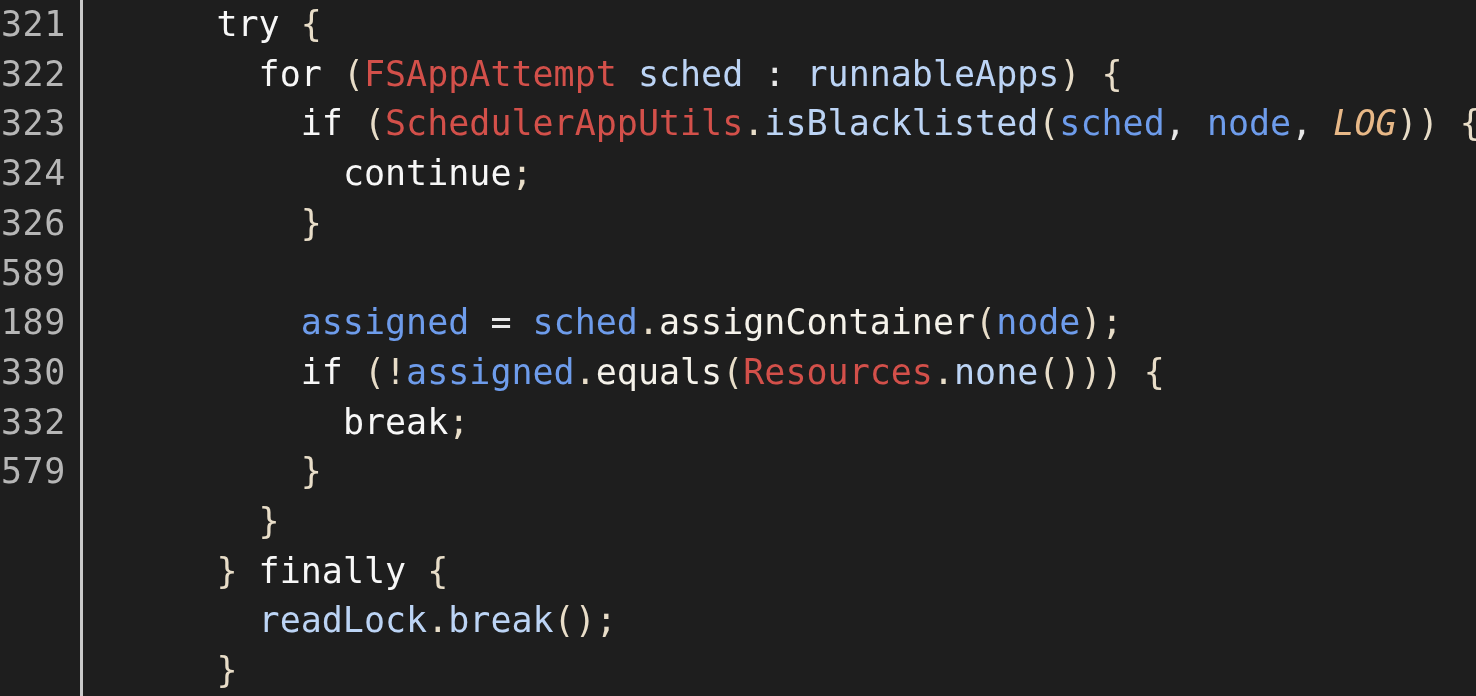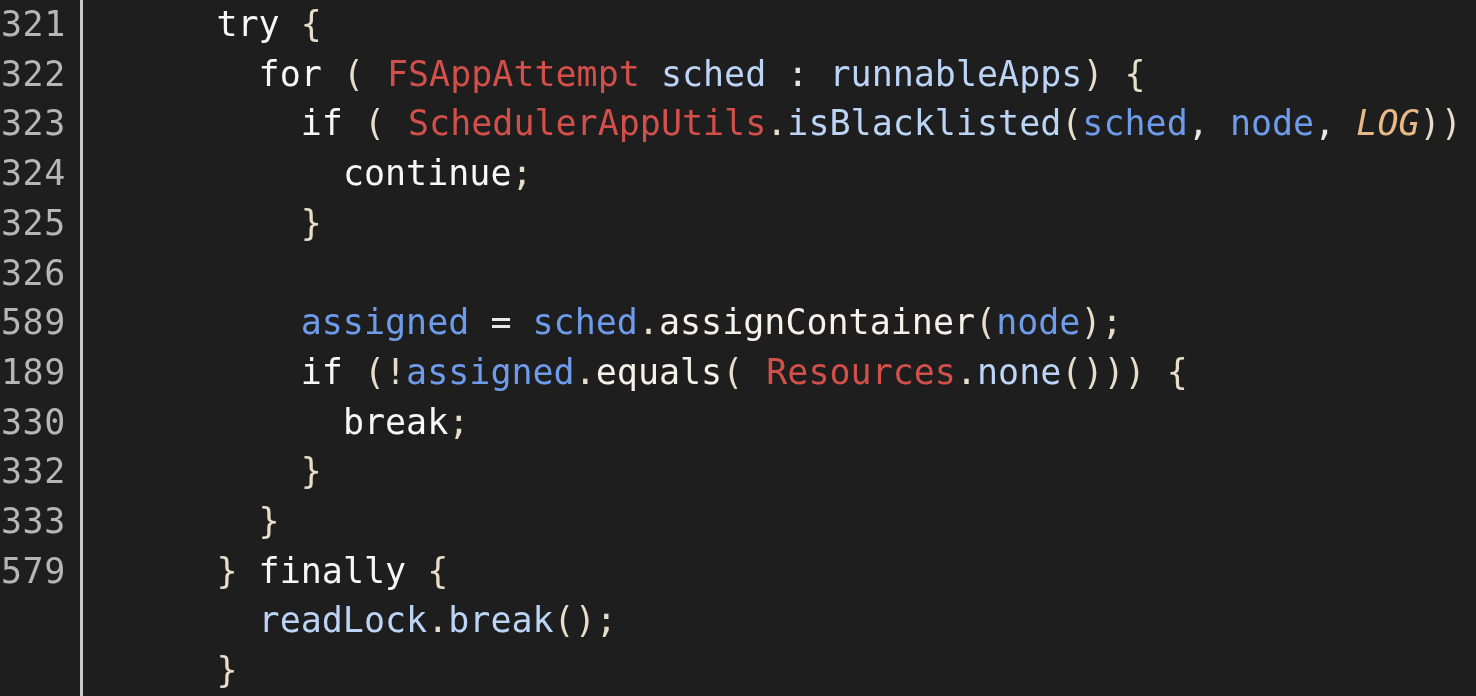--- a/index.html
+++ b/index.html
@@ -64,47 +64,45 @@
     line-height: 49.71px;
     font-size: 35px;
     white-space: pre;
     color: #f2f2f2;
     letter-spacing: 0px;
   }
 
   
   .t-plain    { color: #f2f2f2; }
   .t-keyword  { color: #f7f7f7; }
-  .t-type     { color: #d3504a; margin-left: 23px; }
+  .t-type     { color: #d3504a; }
   .t-punct    { color: #e8ddc8; }
   .t-var      { color: #6e9ceb; }
   .t-field    { color: #bcd4f5; }
   .t-static   { color: #bcd4f5; }
   .t-const    { color: #e8b887; font-style: italic; }
   .t-method   { color: #f5f2ea; }
   .t-op       { color: #e8e8e8; }
 </style>
 </head>
 <body>
 
 <div id="editor">
 
   <div id="gutter">
     <div id="gutter-lines">
         <div class="gutter-line">321</div>
         <div class="gutter-line">322</div>
         <div class="gutter-line">323</div>
         <div class="gutter-line">324</div>
-        <div class="gutter-line">325</div>
         <div class="gutter-line">326</div>
         <div class="gutter-line">589</div>
         <div class="gutter-line">189</div>
         <div class="gutter-line">330</div>
         <div class="gutter-line">332</div>
-        <div class="gutter-line">333</div>
         <div class="gutter-line">579</div>
       </div>
     <div id="gutter-separator"></div>
   </div>
 
   <div id="code">
     <div id="code-lines">
         <div class="code-line"><span class="t-plain">      </span><span class="t-keyword">try</span><span class="t-plain"> </span><span class="t-punct">{</span></div>
         <div class="code-line"><span class="t-plain">        </span><span class="t-keyword">for</span><span class="t-plain"> </span><span class="t-punct">(</span><span class="t-type">FSAppAttempt</span><span class="t-plain"> </span><span class="t-field">sched</span><span class="t-plain"> </span><span class="t-op">:</span><span class="t-plain"> </span><span class="t-field">runnableApps</span><span class="t-punct">)</span><span class="t-plain"> </span><span class="t-punct">{</span></div>
         <div class="code-line"><span class="t-plain">          </span><span class="t-keyword">if</span><span class="t-plain"> </span><span class="t-punct">(</span><span class="t-type">SchedulerAppUtils</span><span class="t-punct">.</span><span class="t-static">isBlacklisted</span><span class="t-punct">(</span><span class="t-var">sched</span><span class="t-op">,</span><span class="t-plain"> </span><span class="t-var">node</span><span class="t-op">,</span><span class="t-plain"> </span><span class="t-const">LOG</span><span class="t-punct">)</span><span class="t-punct">)</span><span class="t-plain"> </span><span class="t-punct">{</span></div>

